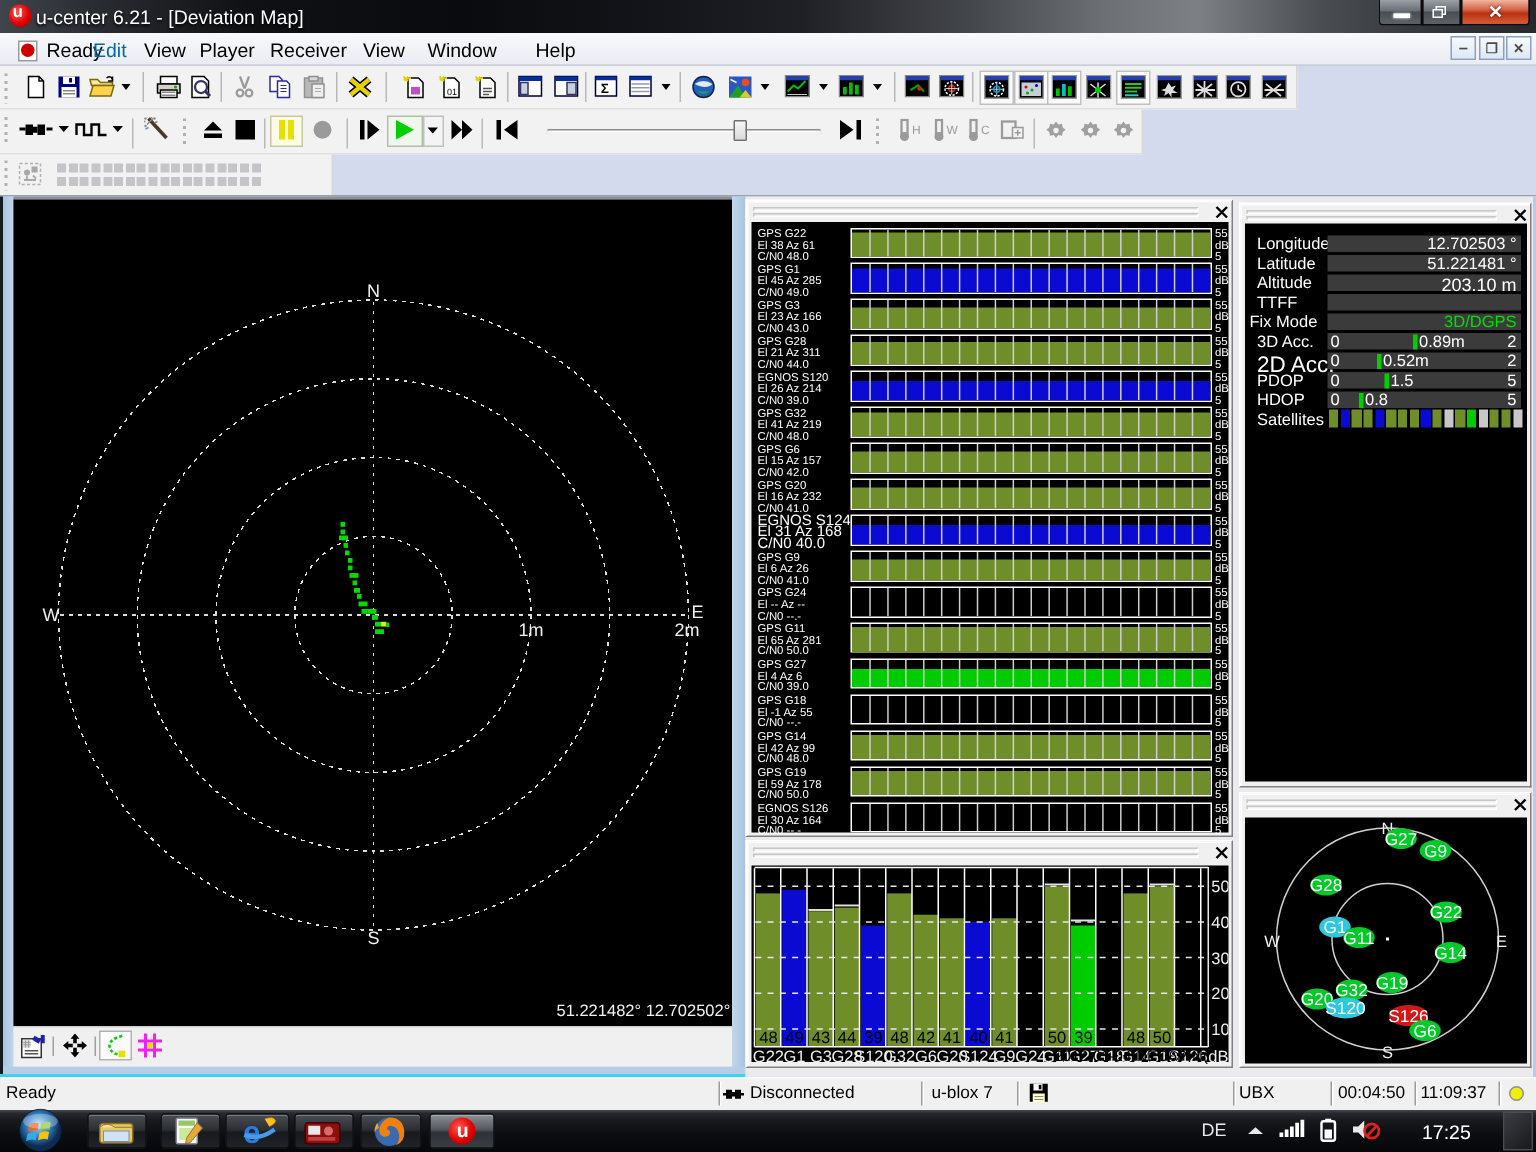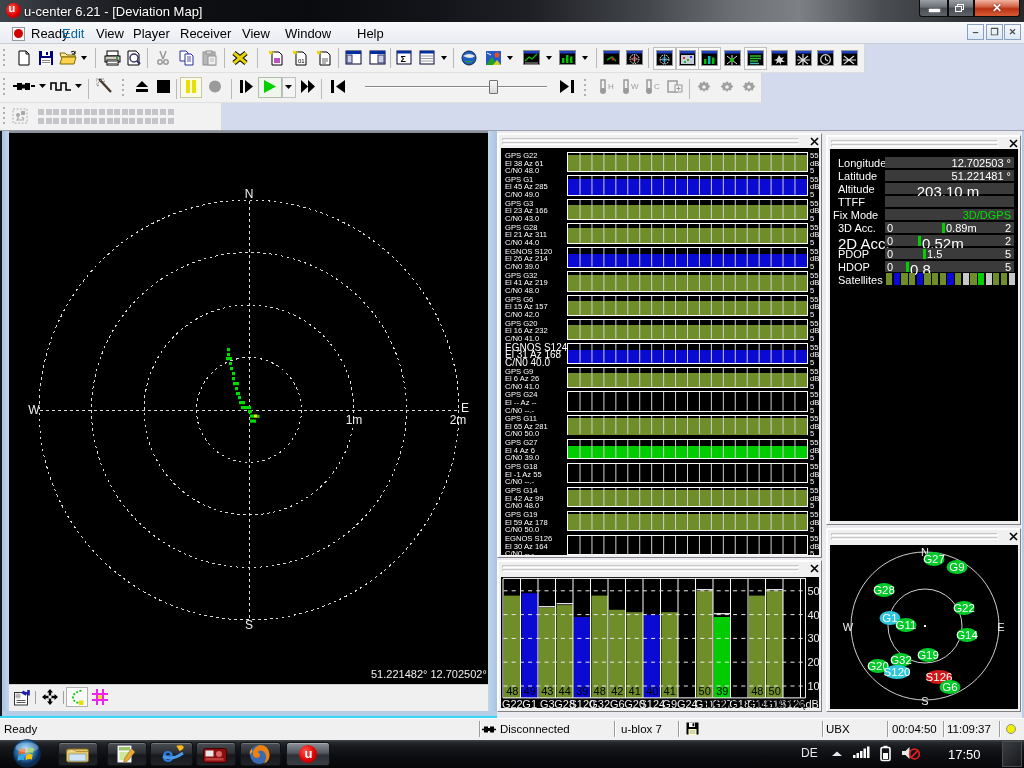--- a/index.html
+++ b/index.html
@@ -941,50 +941,50 @@
     </svg>
 <div class="abs" style="left:830px;top:149px;width:188px;height:372px;background:#000"></div>
 <div class="abs" style="left:838px;top:156.5px;color:#fff;font-size:11px">Longitude</div>
 <div class="abs" style="left:885px;top:156.5px;width:129px;height:11.6px;background:#3b3b3b"></div>
 <div class="abs" style="left:885px;top:157.0px;width:126px;color:#fff;font-size:11px;text-align:right">12.702503 °</div>
 <div class="abs" style="left:838px;top:169.5px;color:#fff;font-size:11px">Latitude</div>
 <div class="abs" style="left:885px;top:169.5px;width:129px;height:11.6px;background:#3b3b3b"></div>
 <div class="abs" style="left:885px;top:170.0px;width:126px;color:#fff;font-size:11px;text-align:right">51.221481 °</div>
 <div class="abs" style="left:838px;top:182.5px;color:#fff;font-size:11px">Altitude</div>
 <div class="abs" style="left:885px;top:182.5px;width:129px;height:11.6px;background:#3b3b3b"></div>
-<div class="abs" style="left:885px;top:183.0px;width:126px;color:#fff;font-size:15px;text-align:center">203.10 m</div>
+<div class="abs" style="left:885px;top:183.0px;width:126px;color:#fff;font-size:12px;text-align:right">203.10 m</div>
 <div class="abs" style="left:838px;top:195.5px;color:#fff;font-size:11px">TTFF</div>
 <div class="abs" style="left:885px;top:195.5px;width:129px;height:11.6px;background:#3b3b3b"></div>
 <div class="abs" style="left:833px;top:208.5px;color:#fff;font-size:11px">Fix Mode</div>
 <div class="abs" style="left:885px;top:208.5px;width:129px;height:11.6px;background:#3b3b3b"></div>
 <div class="abs" style="left:885px;top:209.0px;width:126px;color:#00e000;font-size:11px;text-align:right">3D/DGPS</div>
 <div class="abs" style="left:838px;top:221.5px;color:#fff;font-size:11px">3D Acc.</div>
 <div class="abs" style="left:885px;top:221.5px;width:129px;height:11.6px;background:#3b3b3b"></div>
 <div class="abs" style="left:887px;top:222.0px;color:#fff;font-size:11px">0</div>
 <div class="abs" style="left:885px;top:222.0px;width:126px;color:#fff;font-size:11px;text-align:right">2</div>
 <div class="abs" style="left:942px;top:222.5px;width:3px;height:10px;background:#00d000"></div>
 <div class="abs" style="left:946px;top:222.0px;color:#fff;font-size:11px">0.89m</div>
 <div class="abs" style="left:838px;top:234.5px;color:#fff;font-size:15px">2D Acc.</div>
 <div class="abs" style="left:885px;top:234.5px;width:129px;height:11.6px;background:#3b3b3b"></div>
 <div class="abs" style="left:887px;top:235.0px;color:#fff;font-size:11px">0</div>
 <div class="abs" style="left:885px;top:235.0px;width:126px;color:#fff;font-size:11px;text-align:right">2</div>
 <div class="abs" style="left:918px;top:235.5px;width:3px;height:10px;background:#00d000"></div>
-<div class="abs" style="left:922px;top:235.0px;color:#fff;font-size:15px">0.52m</div>
+<div class="abs" style="left:922px;top:235.0px;color:#fff;font-size:11px">0.52m</div>
 <div class="abs" style="left:838px;top:247.5px;color:#fff;font-size:11px">PDOP</div>
 <div class="abs" style="left:885px;top:247.5px;width:129px;height:11.6px;background:#3b3b3b"></div>
 <div class="abs" style="left:887px;top:248.0px;color:#fff;font-size:11px">0</div>
 <div class="abs" style="left:885px;top:248.0px;width:126px;color:#fff;font-size:11px;text-align:right">5</div>
 <div class="abs" style="left:923px;top:248.5px;width:3px;height:10px;background:#00d000"></div>
 <div class="abs" style="left:927px;top:248.0px;color:#fff;font-size:11px">1.5</div>
 <div class="abs" style="left:838px;top:260.5px;color:#fff;font-size:11px">HDOP</div>
 <div class="abs" style="left:885px;top:260.5px;width:129px;height:11.6px;background:#3b3b3b"></div>
 <div class="abs" style="left:887px;top:261.0px;color:#fff;font-size:11px">0</div>
 <div class="abs" style="left:885px;top:261.0px;width:126px;color:#fff;font-size:11px;text-align:right">5</div>
 <div class="abs" style="left:906px;top:261.5px;width:3px;height:10px;background:#00d000"></div>
-<div class="abs" style="left:910px;top:261.0px;color:#fff;font-size:15px">0.8</div>
+<div class="abs" style="left:910px;top:261.0px;color:#fff;font-size:11px">0.8</div>
 <div class="abs" style="left:838px;top:273.5px;color:#fff;font-size:11px">Satellites</div>
 <div class="abs" style="left:886.0px;top:273.0px;width:6.3px;height:11.5px;background:#6f8e2a"></div>
 <div class="abs" style="left:893.7px;top:273.0px;width:6.3px;height:11.5px;background:#0a0ad2"></div>
 <div class="abs" style="left:901.3px;top:273.0px;width:6.3px;height:11.5px;background:#6f8e2a"></div>
 <div class="abs" style="left:909.0px;top:273.0px;width:6.3px;height:11.5px;background:#6f8e2a"></div>
 <div class="abs" style="left:916.6px;top:273.0px;width:6.3px;height:11.5px;background:#0a0ad2"></div>
 <div class="abs" style="left:924.3px;top:273.0px;width:6.3px;height:11.5px;background:#6f8e2a"></div>
 <div class="abs" style="left:932.0px;top:273.0px;width:6.3px;height:11.5px;background:#6f8e2a"></div>
 <div class="abs" style="left:939.6px;top:273.0px;width:6.3px;height:11.5px;background:#6f8e2a"></div>
 <div class="abs" style="left:947.3px;top:273.0px;width:6.3px;height:11.5px;background:#0a0ad2"></div>
@@ -1236,14 +1236,14 @@
 <svg class="abs" style="left:879px;top:745px" width="13" height="17" viewBox="0 0 13 17">
       <rect x="2" y="2.5" width="9" height="13" rx="1.5" fill="none" stroke="#fff" stroke-width="1.6"></rect>
       <rect x="4.5" y="0.8" width="4" height="2" fill="#fff"></rect>
       <rect x="4" y="8" width="5" height="6" fill="#fff"></rect>
     </svg>
 <svg class="abs" style="left:901px;top:745px" width="19" height="16" viewBox="0 0 19 16">
       <path d="M1 6 h3.5 l4 -4 v12 l-4 -4 h-3.5 z" fill="#e8e8e8"></path>
       <circle cx="13.5" cy="9" r="4.8" fill="none" stroke="#e02020" stroke-width="1.8"></circle>
       <path d="M10.2 12.3 L16.8 5.7" stroke="#e02020" stroke-width="1.8"></path>
     </svg>
-<div class="abs" style="left:948px;top:747px;color:#fff;font-size:13px">17:50</div>
+<div class="abs" style="left:948px;top:747px;color:#fff;font-size:13px">17:25</div>
 <div class="abs" style="left:1002px;top:741px;width:20px;height:26px;background:linear-gradient(135deg,#3a3d42,#17191c);border:1px solid #4a4d52"></div>
 </div>
 </body></html>

